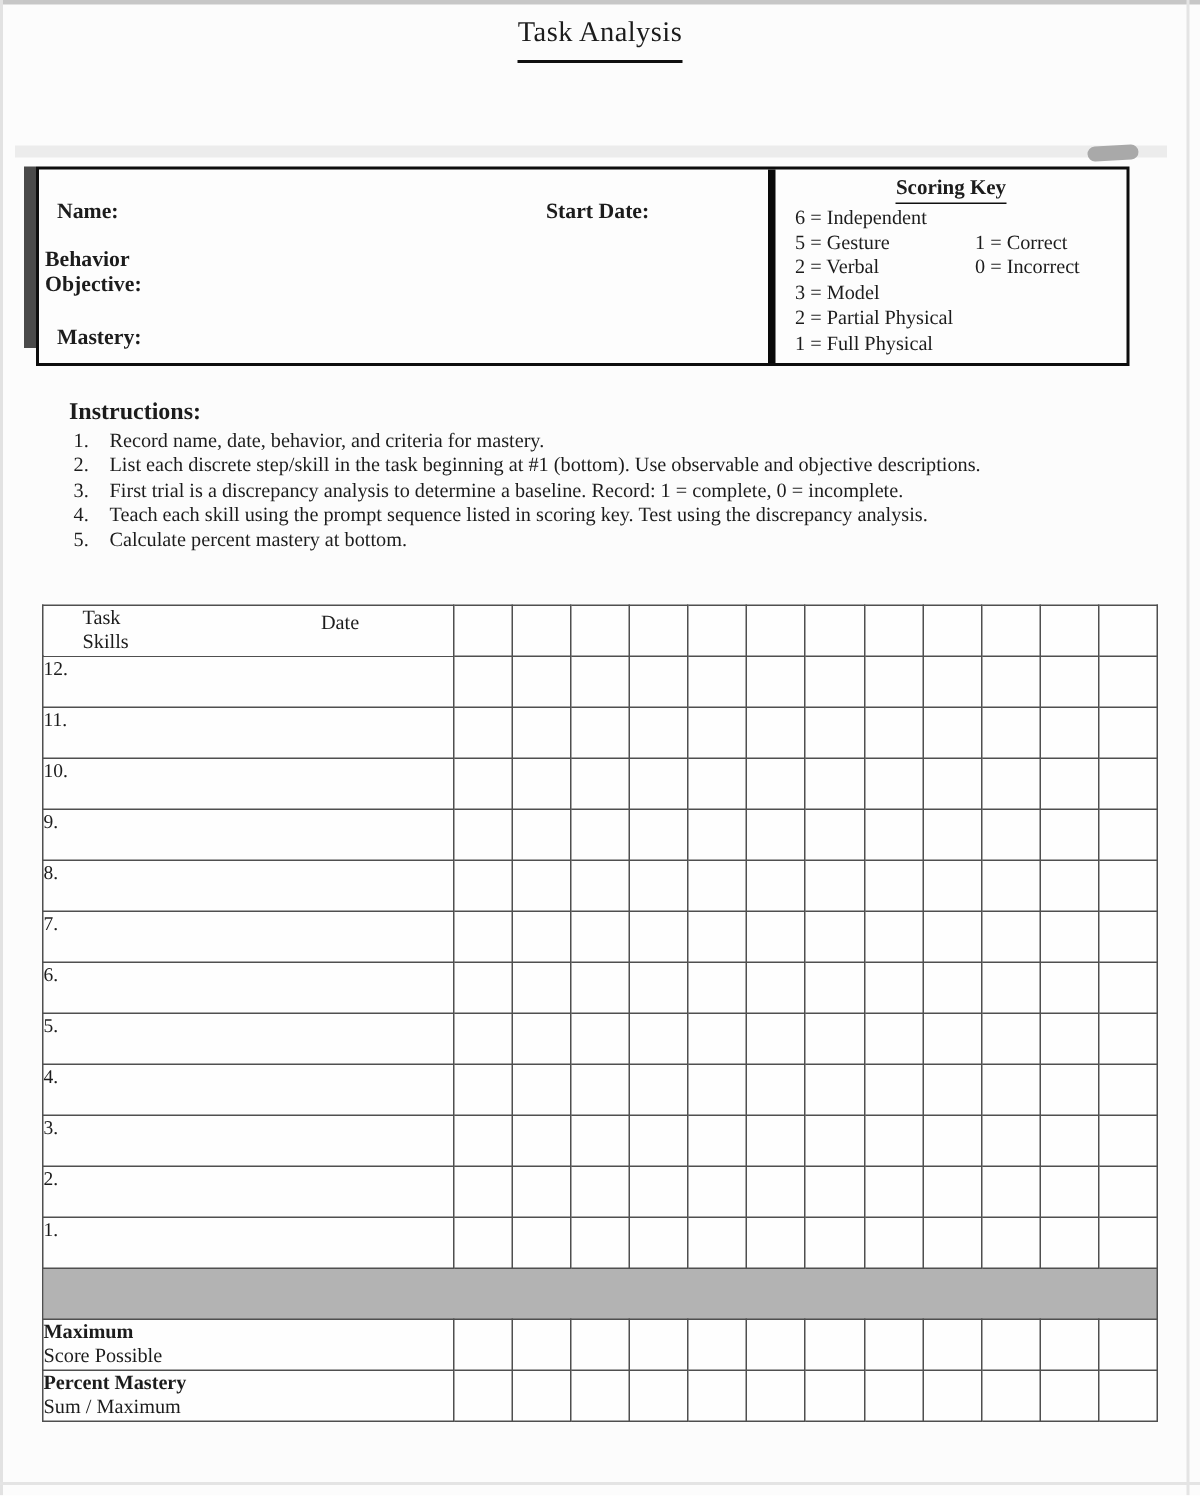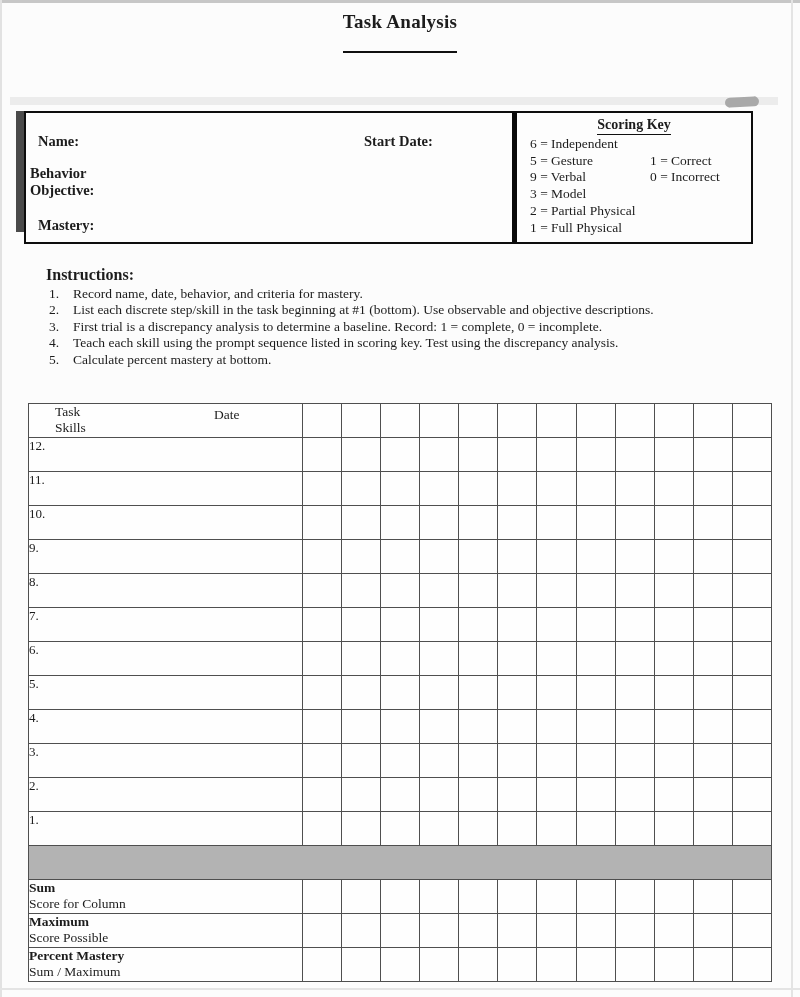--- a/index.html
+++ b/index.html
@@ -10,22 +10,22 @@
   }
   
   .scan-top{position:absolute;left:0;top:0;width:100%;height:3px;background:#c7c7c7;}
   .scan-left{position:absolute;left:0;top:0;width:2px;height:100%;background:#e2e2e2;}
   .scan-right{position:absolute;right:7px;top:0;width:2px;height:100%;background:#e4e4e4;}
   .scan-bottom{position:absolute;left:0;bottom:7px;width:100%;height:2px;background:#e4e4e4;}
   .scan-band{position:absolute;left:10px;top:97px;width:96%;height:8px;background:#ececec;}
 
   
   .title-wrap{position:absolute;top:11px;left:0;width:100%;text-align:center;}
-  .title{display:inline-block;font-size:19px;font-weight:bold;letter-spacing:.3px;
-         border-bottom:2px solid #101010;padding-bottom:18px;}
+  .title{display:inline-block;font-size:19px;font-weight:normal;letter-spacing:.3px;
+         border-bottom:2px solid #101010;padding-bottom:7px;}
   .intro{position:absolute;left:0;top:36px;width:100%;text-align:center;
          font-size:16px;line-height:22px;}
 
   
   .hbox{position:absolute;left:24px;top:111px;width:725px;height:129px;
         border:2px solid #0d0d0d;background:#fdfdfd;}
   .hbox::before{content:"";position:absolute;left:-10px;top:-2px;width:8px;
         height:calc(100% - 8px);background:#4a4a4a;}
   .hbox::after{content:"";position:absolute;right:-8px;top:-16px;width:34px;height:10px;
         background:#a9a9a9;border-radius:8px;transform:rotate(-3deg);}
@@ -95,21 +95,21 @@
       <div id="sk-rows">
           <div class="sk-row">
             <span class="sk-left">6 = Independent</span>
             <span class="sk-right"></span>
           </div>
           <div class="sk-row">
             <span class="sk-left">5 = Gesture</span>
             <span class="sk-right">1 = Correct</span>
           </div>
           <div class="sk-row">
-            <span class="sk-left">9 = Verbal</span>
+            <span class="sk-left">2 = Verbal</span>
             <span class="sk-right">0 = Incorrect</span>
           </div>
           <div class="sk-row">
             <span class="sk-left">3 = Model</span>
             <span class="sk-right"></span>
           </div>
           <div class="sk-row">
             <span class="sk-left">2 = Partial Physical</span>
             <span class="sk-right"></span>
           </div>
@@ -363,38 +363,20 @@
           <td></td>
           <td></td>
           <td></td>
           <td></td>
         </tr>
         <tr class="sep-row">
           <td class="sep" colspan="13" style="background: rgb(179, 179, 179);"></td>
         </tr>
         <tr>
           <td class="sum-cell">
-            <span class="sum-title">Sum</span>
-            <span class="sum-sub">Score for Column</span>
-          </td>
-          <td></td>
-          <td></td>
-          <td></td>
-          <td></td>
-          <td></td>
-          <td></td>
-          <td></td>
-          <td></td>
-          <td></td>
-          <td></td>
-          <td></td>
-          <td></td>
-        </tr>
-        <tr>
-          <td class="sum-cell">
             <span class="sum-title">Maximum</span>
             <span class="sum-sub">Score Possible</span>
           </td>
           <td></td>
           <td></td>
           <td></td>
           <td></td>
           <td></td>
           <td></td>
           <td></td>

